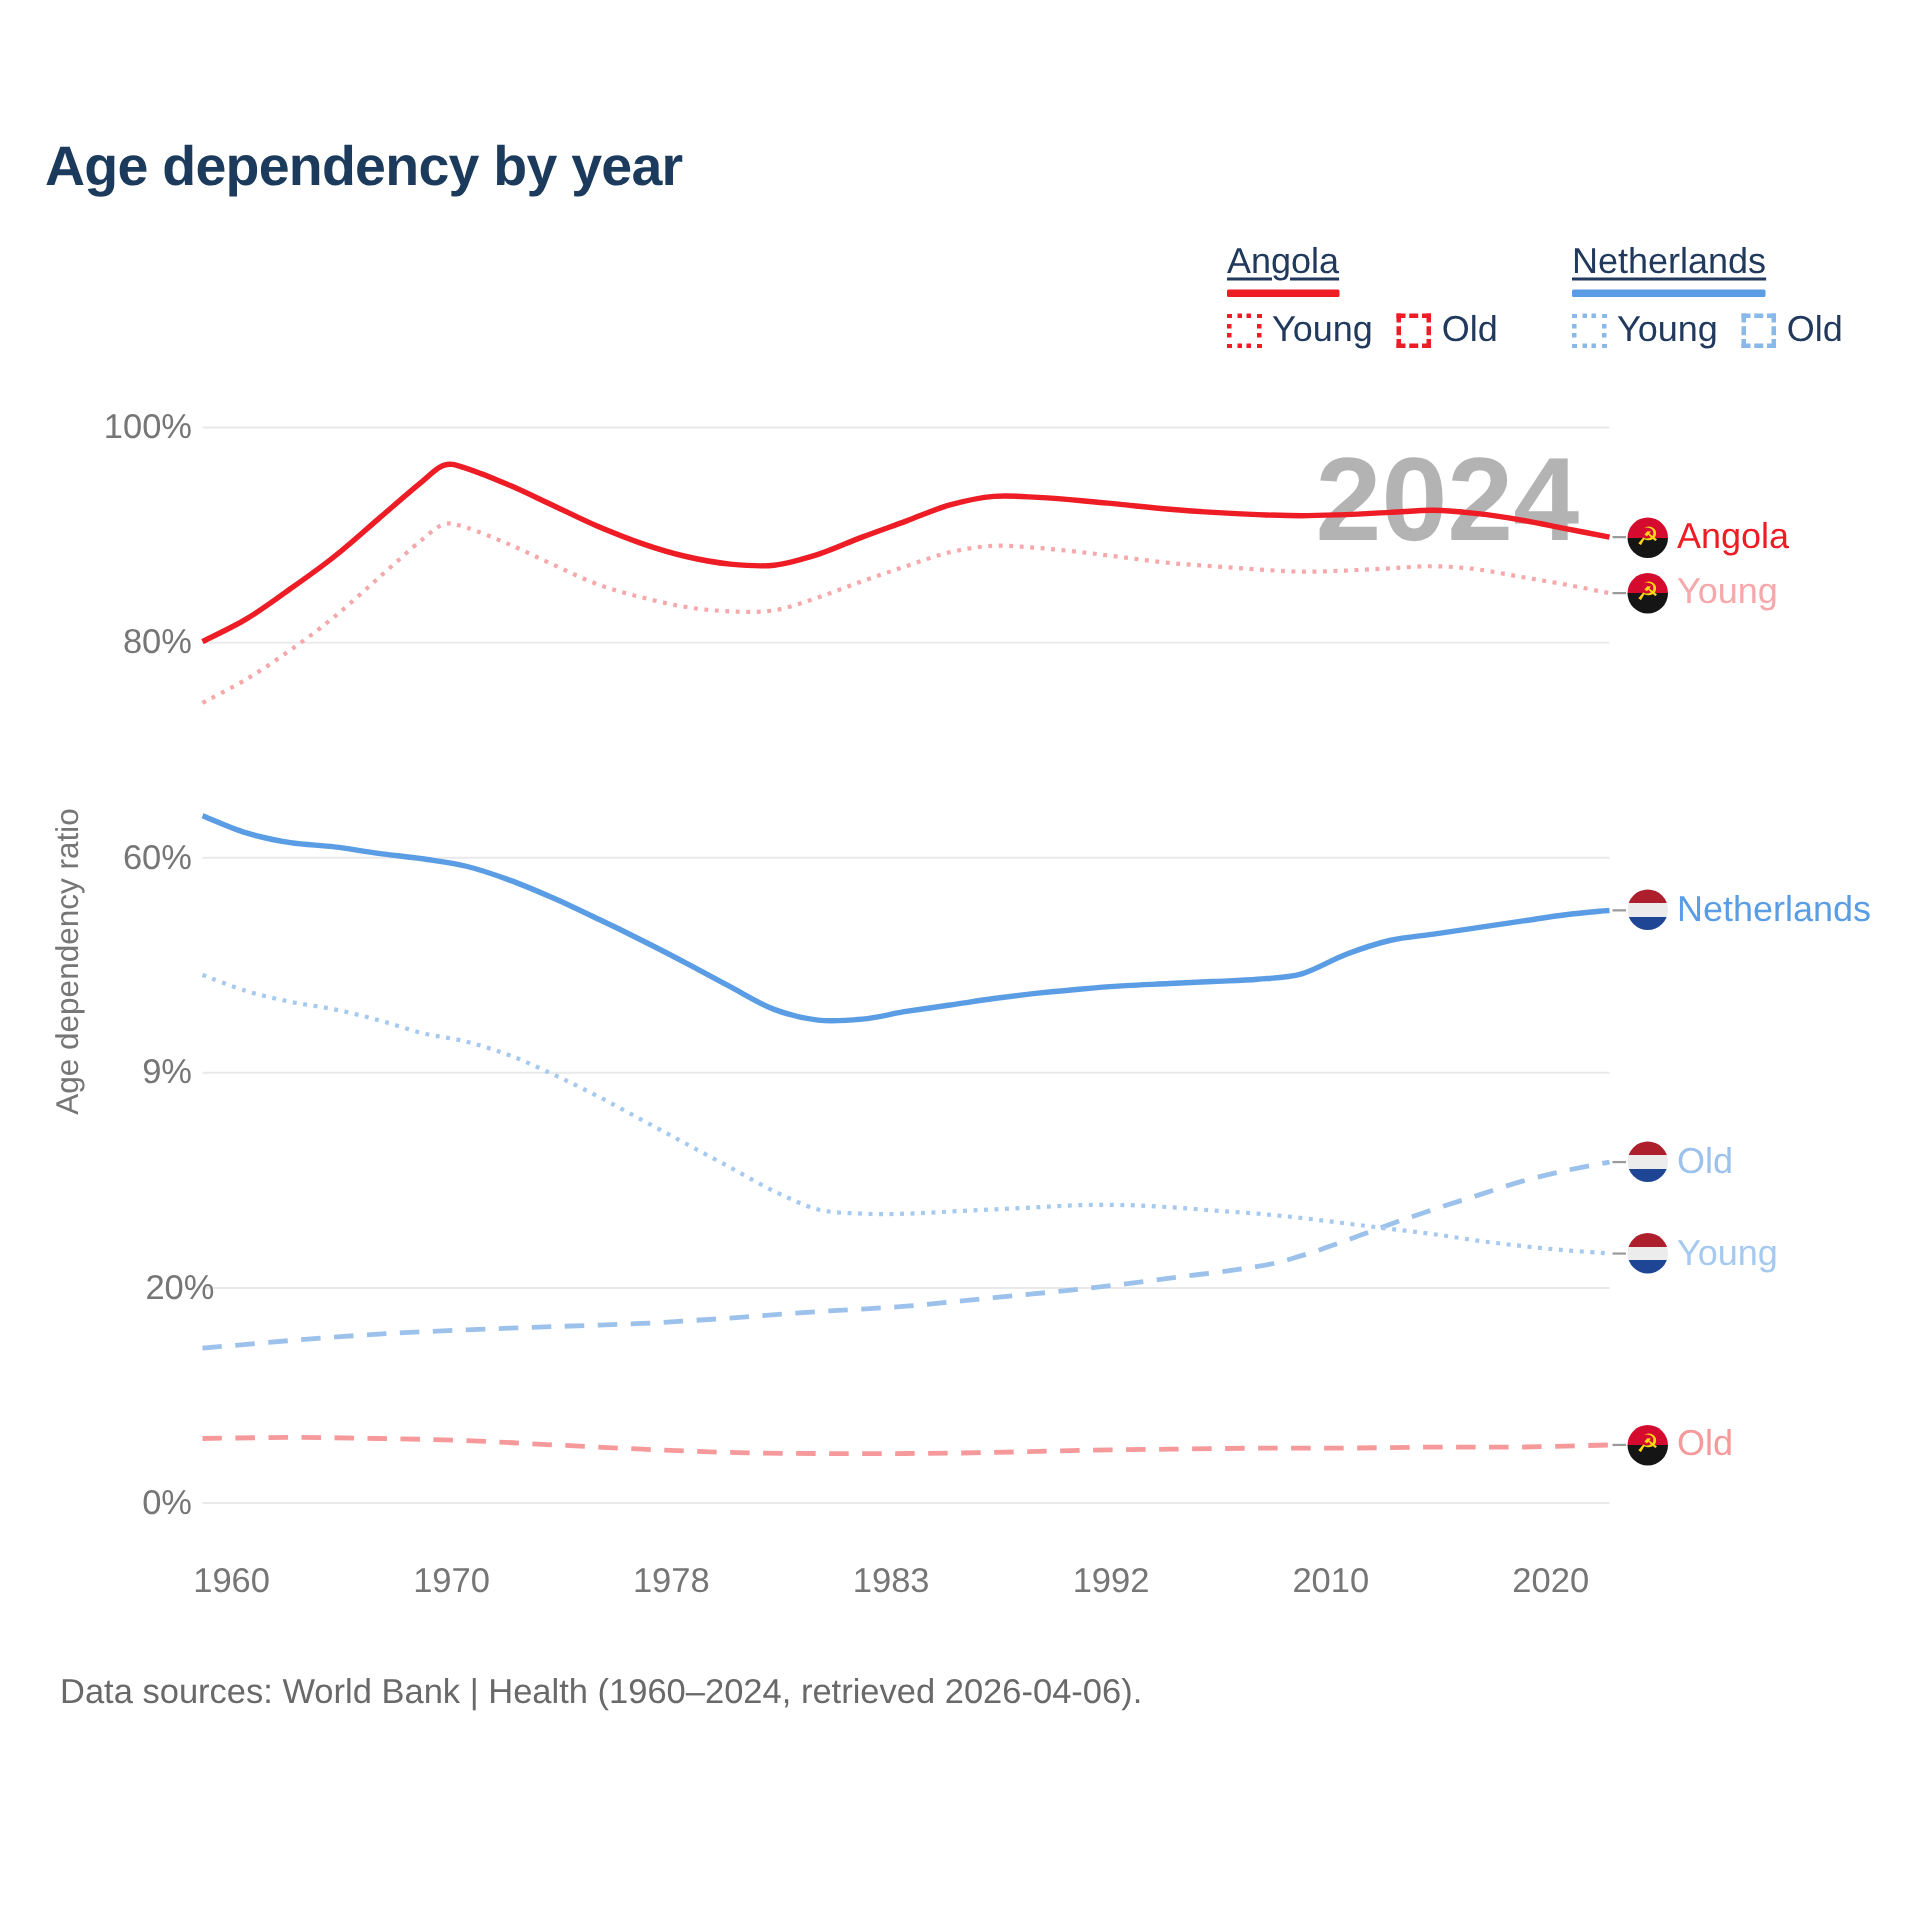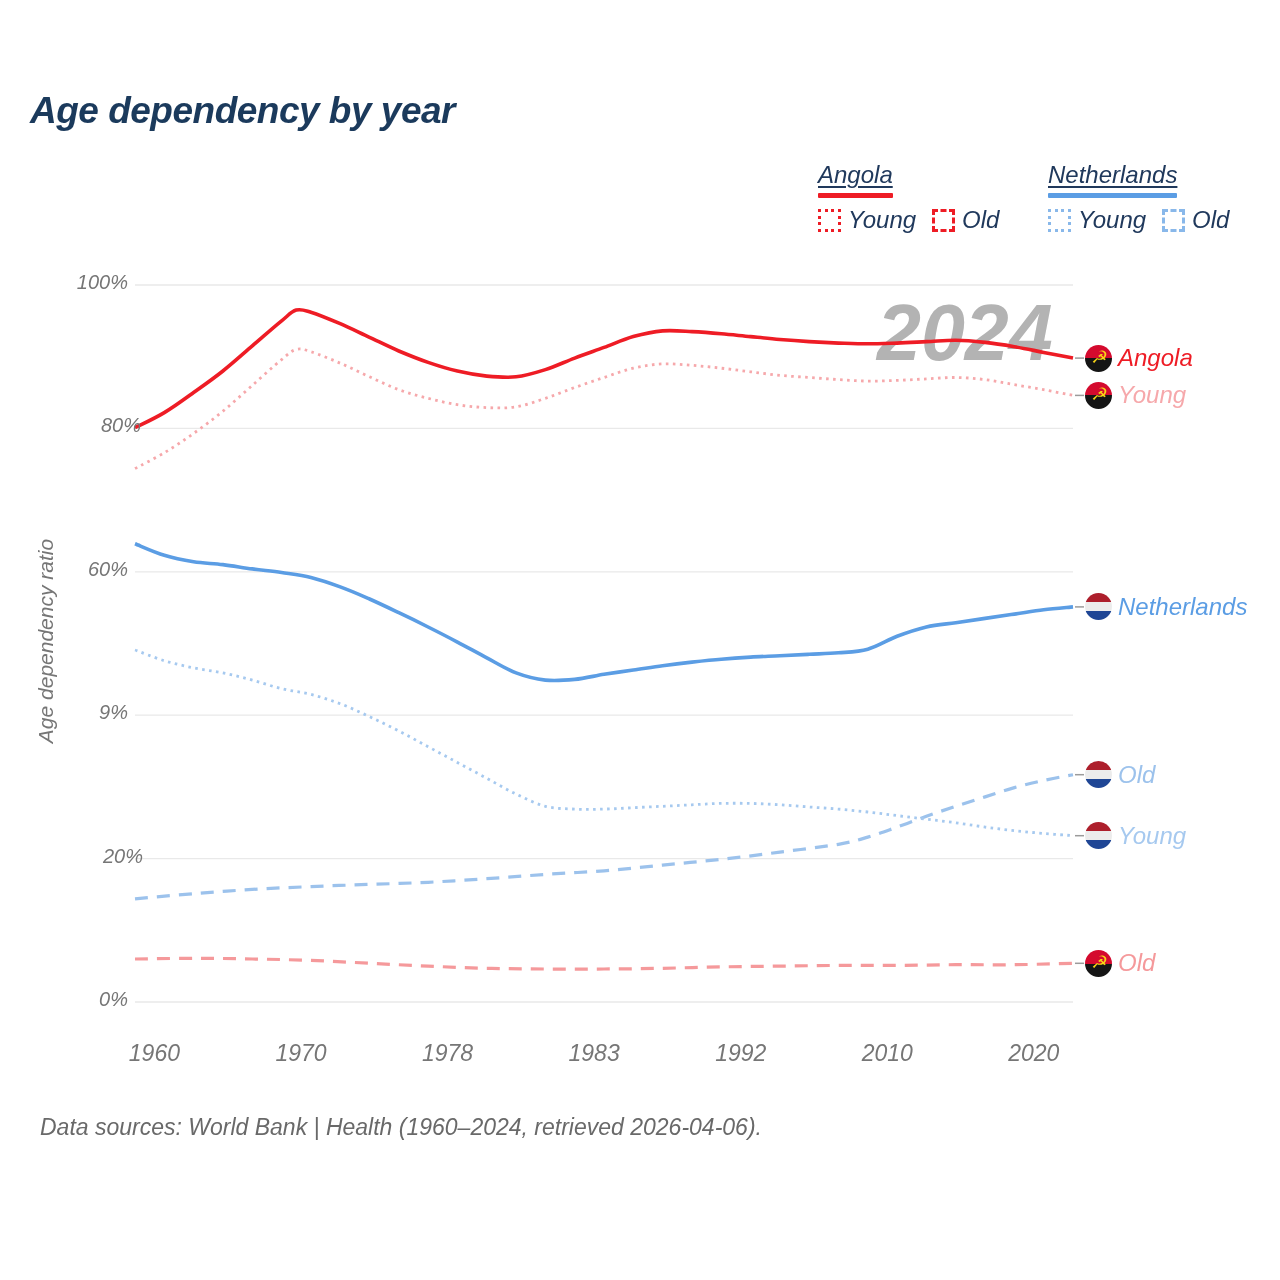--- a/index.html
+++ b/index.html
@@ -1,37 +1,37 @@
 <!DOCTYPE html>
 <html><head>
 <meta charset="utf-8">
 <style>
   html,body{margin:0;padding:0;background:#fff;}
   .page{position:relative;width:1280px;height:1280px;background:#fff;overflow:hidden;
-        font-family:"Liberation Sans",sans-serif;font-style:italic;}
+        font-family:"Liberation Sans",sans-serif;}
   .page-title{position:absolute;left:30px;top:90px;margin:0;font-size:37px;font-weight:bold;
         color:#1b3a5c;letter-spacing:-0.5px;}
   
   .legend-group{position:absolute;top:161px;}
   .legend-group.g0{left:818px;}
   .legend-group.g1{left:1048px;}
   .legend-head{display:inline-block;}
   .legend-title{font-size:24px;color:#20395c;text-decoration:underline;
         text-decoration-thickness:1.5px;text-underline-offset:3px;}
   .legend-bar{height:5px;margin-top:4px;border-radius:1px;}
   .legend-items{display:flex;gap:16px;margin-top:8px;align-items:center;}
   .legend-item{display:flex;align-items:center;gap:7px;}
   .swatch{width:17px;height:17px;border:3px solid #999;background:#fff;flex:none;}
   .swatch.dotted{border-style:dotted;}
   .swatch.dashed{border-style:dashed;}
   .legend-label{font-size:24px;color:#20395c;}
   
   #chart-svg{position:absolute;left:0;top:0;}
   #chart-layer{position:absolute;left:0;top:0;width:1280px;height:1280px;pointer-events:none;}
-  .ytick{position:absolute;left:0;width:128px;text-align:right;font-size:20px;color:#767676;}
+  .ytick{position:absolute;left:0;width:128px;text-align:right;font-size:23px;color:#767676;}
   .xtick{position:absolute;top:1040px;width:90px;text-align:right;font-size:23px;color:#767676;}
   .y-axis-title{position:absolute;left:46px;top:641px;transform:translate(-50%,-50%) rotate(-90deg);
         white-space:nowrap;font-size:21px;color:#767676;}
   .end-label{position:absolute;display:flex;align-items:center;gap:6px;transform:translateY(-50%);}
   .end-label .txt{font-size:24px;white-space:nowrap;}
   .flag{width:27px;height:27px;border-radius:50%;position:relative;flex:none;overflow:hidden;}
   .flag-angola{background:linear-gradient(#d40a2e 0 50%,#151515 50% 100%);}
   .flag-angola .emblem{position:absolute;left:50%;top:50%;transform:translate(-50%,-52%);
         color:#f9d616;font-size:17px;line-height:1;}
   .flag-netherlands{background:linear-gradient(#ad1f2c 0 33.4%,#ececec 33.4% 66.7%,#1f4695 66.7% 100%);}
@@ -131,21 +131,21 @@
       <div class="end-label" style="top: 358.1px; left: 1085px;">
         <span class="flag flag-angola">
           <span class="emblem">☭</span>
         </span>
         <span class="txt" style="color: rgb(238, 28, 37);">Angola</span>
       </div>
       <div class="ytick" style="top: 988px;">0%</div>
       <div class="ytick" style="top: 844.6px; padding-left: 15px;">20%</div>
       <div class="ytick" style="top: 701.2px;">9%</div>
       <div class="ytick" style="top: 557.8px;">60%</div>
-      <div class="ytick" style="top: 414.4px; margin-left: 13px;">80%</div>
+      <div class="ytick" style="top: 414.4px;">80%</div>
       <div class="ytick" style="top: 271px;">100%</div>
       <div class="xtick" style="left: 90px;">1960</div>
       <div class="xtick" style="left: 236.6px;">1970</div>
       <div class="xtick" style="left: 383.1px;">1978</div>
       <div class="xtick" style="left: 529.7px;">1983</div>
       <div class="xtick" style="left: 676.3px;">1992</div>
       <div class="xtick" style="left: 822.8px;">2010</div>
       <div class="xtick" style="left: 969.4px;">2020</div>
     </div>
 

